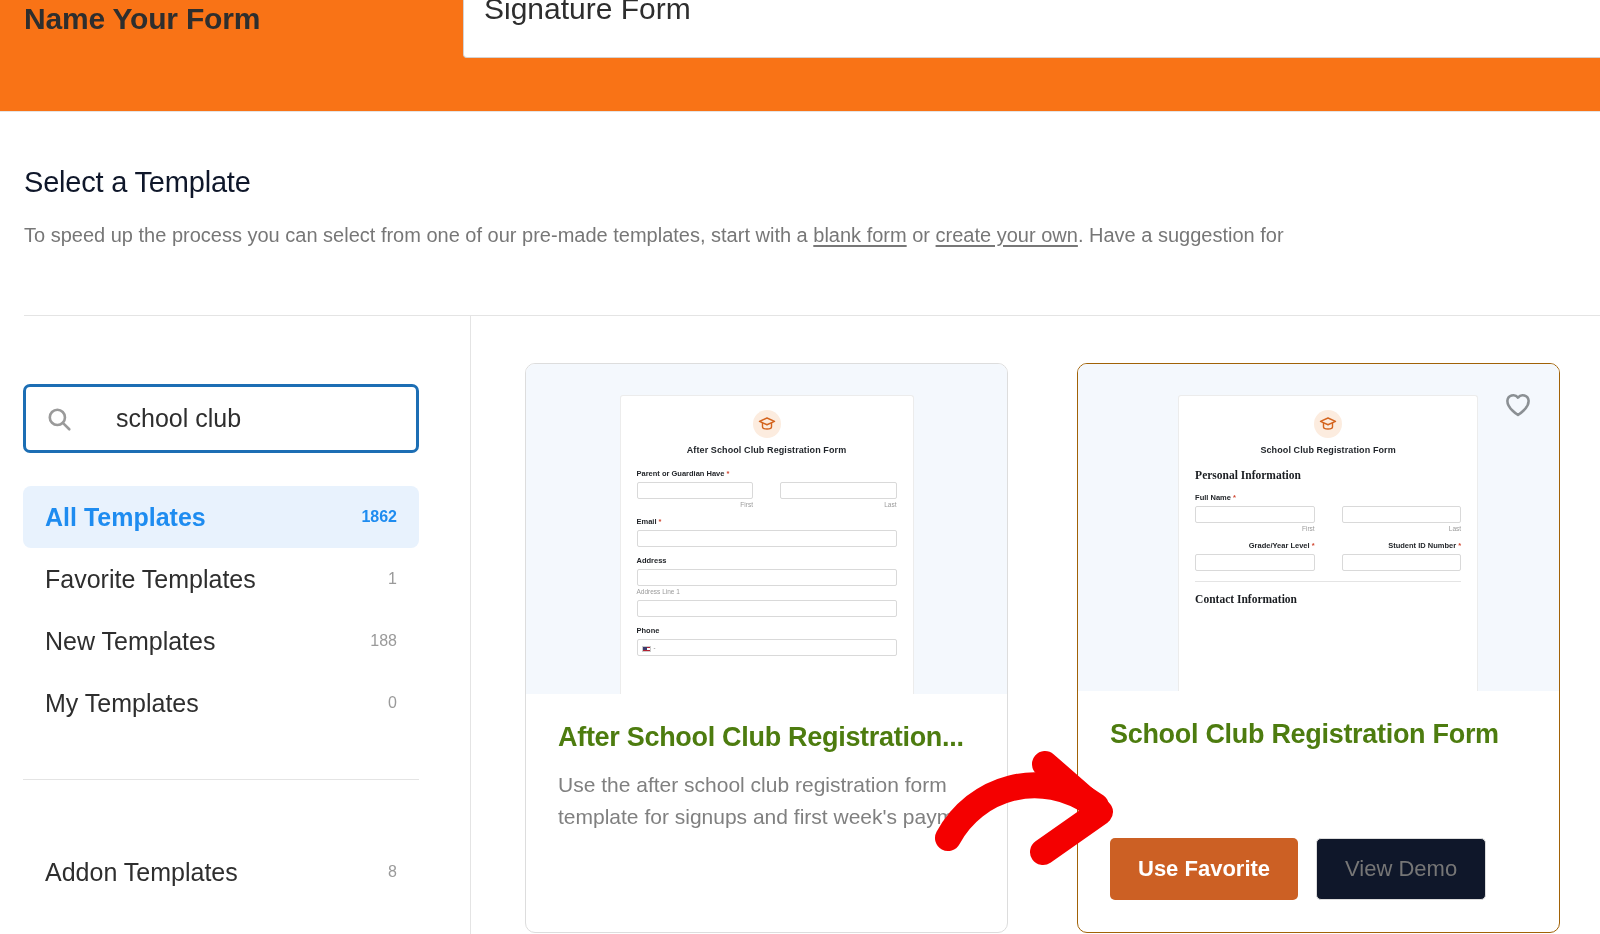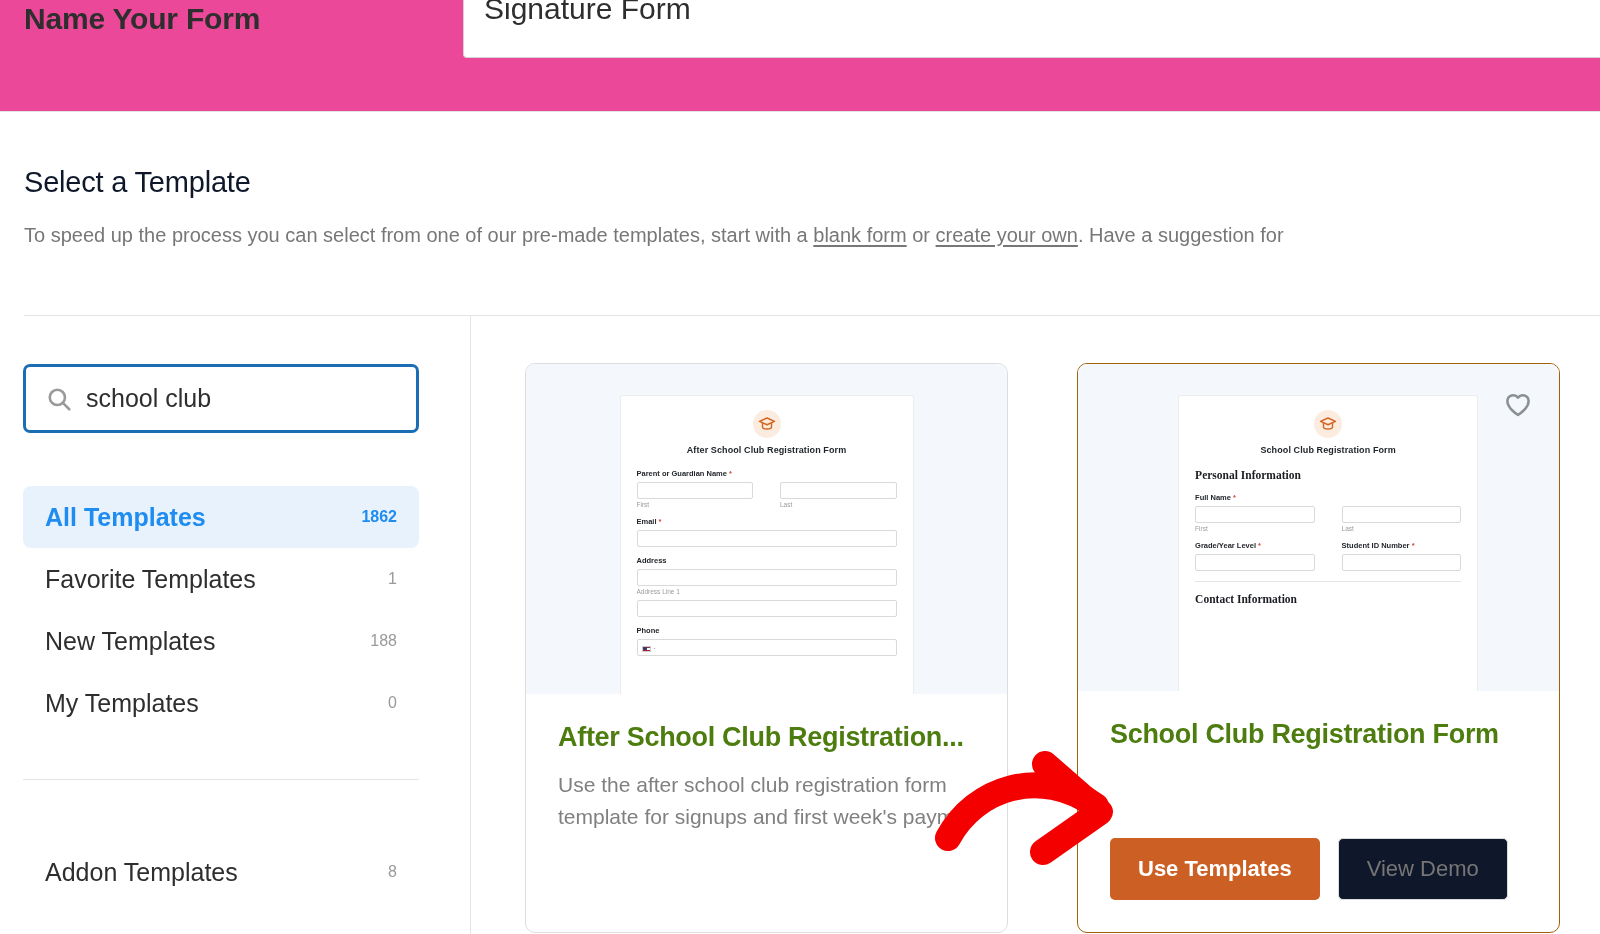--- a/index.html
+++ b/index.html
@@ -6,21 +6,21 @@
   html, body {
     width: 1600px; height: 934px;
     font-family: "Liberation Sans", sans-serif;
     background: #ffffff;
     overflow: hidden;
   }
 
   
   .topbar {
     position: absolute; left: 0; top: 0; width: 1600px; height: 112px;
-    background: #ec4899;
+    background: #f97316;
     border-bottom: 1px solid #e4e4e4;
   }
   .topbar-label {
     position: absolute; left: 24px; top: 2px;
     font-size: 30px; font-weight: 700; color: #2e2e2e;
     letter-spacing: -0.2px;
   }
   .form-name-input {
     position: absolute; left: 463px; top: -40px;
     width: 1137px; height: 98px;
@@ -57,26 +57,26 @@
   }
   .vdivider {
     position: absolute; left: 470px; top: 316px;
     width: 1px; height: 618px; background: #e4e4e4;
   }
 
   
   .sidebar { position: absolute; left: 0; top: 316px; width: 470px; height: 618px; }
 
   .search-wrap {
-    position: absolute; left: 23px; top: 48px;
+    position: absolute; left: 23px; top: 68px;
     width: 396px; height: 69px;
     border: 3px solid #1c6eb4;
     border-radius: 7px;
     background: #ffffff;
-    display: flex; align-items: center;
+    display: flex; align-items: center; justify-content: space-between;
   }
   .search-icon {
     margin-left: 20px; width: 26px; height: 26px;
     flex: 0 0 auto; color: #9a9a9a;
   }
   .search-input {
     border: none; outline: none; background: transparent;
     font-family: "Liberation Sans", sans-serif;
     font-size: 25px; color: #2e2e2e;
     margin-left: 14px; width: 300px;
@@ -158,21 +158,21 @@
   .fl {
     font-size: 7.5px; font-weight: 700; color: #23262a;
     margin-bottom: 4px;
   }
   .fl .req { color: #d0442e; font-weight: 700; }
   .fbox {
     border: 1px solid #d9d9d9; border-radius: 2px;
     height: 17px; background: #fff;
   }
   .sub { font-size: 6.5px; color: #9a9a9a; margin-top: 2px; }
-  .frow { display: flex; gap: 27px; }
+  .frow { display: flex; gap: 27px; text-align: right; }
   .frow > div { flex: 1; }
   .fgrp { margin-bottom: 9px; }
   .flag {
     display: inline-block; width: 9px; height: 6px;
     background: linear-gradient(#b22234 0 33%, #fff 33% 66%, #b22234 66%);
     position: relative; top: 1px; margin: 0 3px 0 4px;
     border: .5px solid #ccc;
   }
   .flag::before {
     content: ""; position: absolute; left: 0; top: 0;
@@ -277,21 +277,21 @@
       <div class="sheet">
         <div class="cap-circle">
           <svg viewBox="0 0 24 24" fill="none" stroke="currentColor" stroke-width="1.9" stroke-linejoin="round">
             <path d="M2 8.5 12 4l10 4.5L12 13 2 8.5z"></path>
             <path d="M6 10.5V16c0 1.4 2.7 2.6 6 2.6s6-1.2 6-2.6v-5.5"></path>
           </svg>
         </div>
         <div class="sheet-title">After School Club Registration Form</div>
 
         <div class="fgrp">
-          <div class="fl"><span>Parent or Guardian Name</span> <span class="req">*</span></div>
+          <div class="fl"><span>Parent or Guardian Have</span> <span class="req">*</span></div>
           <div class="frow">
             <div>
                 <div class="fbox"></div>
                 <div class="sub">First</div>
               </div>
             <div>
                 <div class="fbox"></div>
                 <div class="sub">Last</div>
               </div>
           </div>
@@ -367,21 +367,21 @@
         </div>
 
         <div class="hr-sep"></div>
         <div class="sheet-section">Contact Information</div>
       </div>
     </div>
     <div class="card-body">
       <div class="card-title">School Club Registration Form</div>
     </div>
     <div class="card-actions">
-      <button class="btn btn-primary">Use Templates</button>
+      <button class="btn btn-primary">Use Favorite</button>
       <button class="btn btn-secondary">View Demo</button>
     </div>
   </div>
 </div>
 
 <svg class="arrow-overlay" viewBox="0 0 1600 934">
   <path d="M948 838 C 975 788, 1040 766, 1096 806" stroke="#f40000" stroke-width="26" fill="none" stroke-linecap="round"></path>
   <path d="M1045 764 L 1100 812 L 1043 852" stroke="#f40000" stroke-width="26" fill="none" stroke-linecap="round" stroke-linejoin="round"></path>
 </svg>
 

